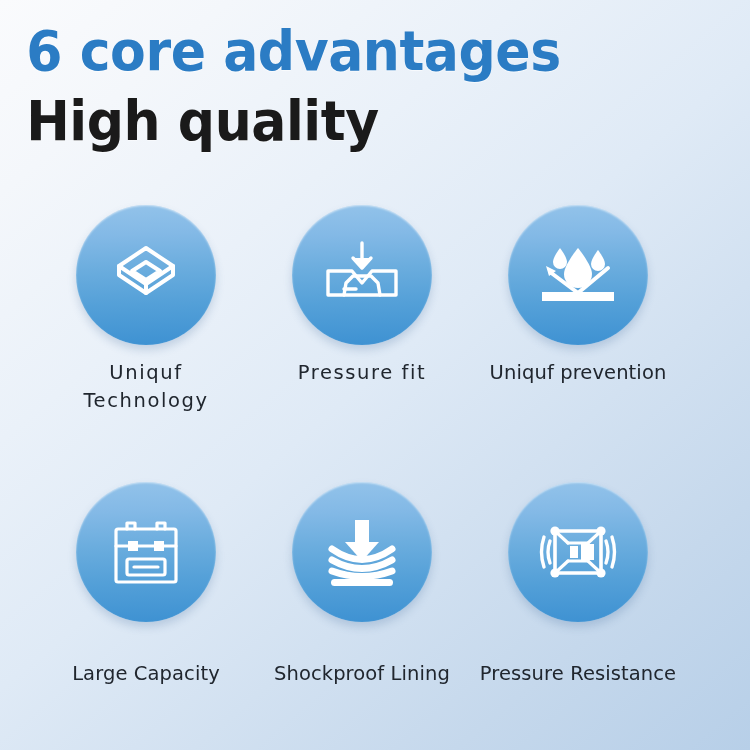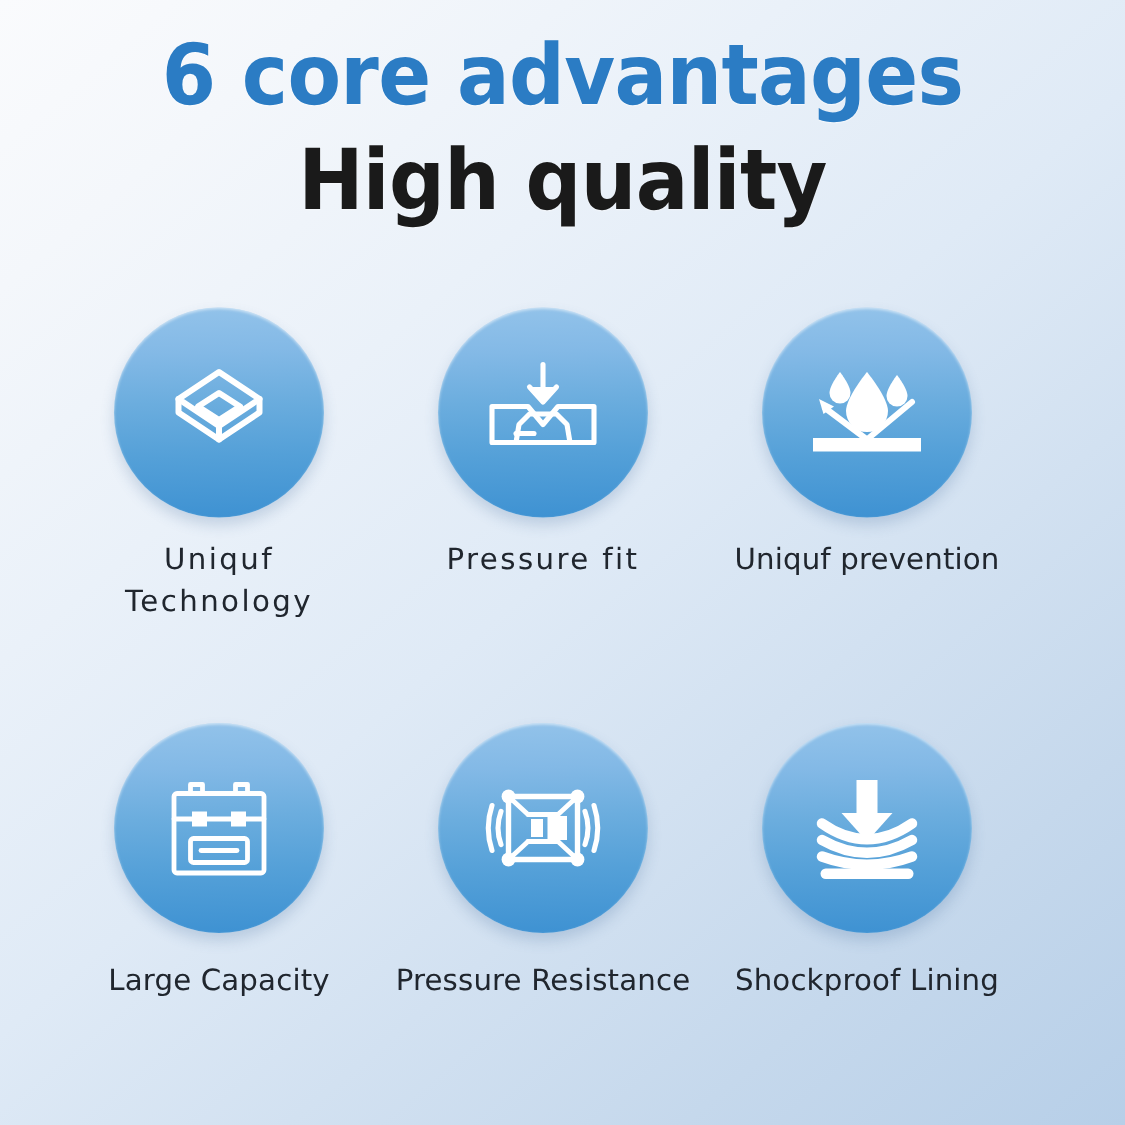--- a/index.html
+++ b/index.html
@@ -26,21 +26,20 @@
         #b7cfe8 100%);
     overflow: hidden;
   }
 
   
   .headings {
     position: absolute;
     top: 18px;
     left: 0;
     width: 750px;
-    text-align: center;
   }
   .title-main {
     font-family: "DejaVu Sans", sans-serif;
     font-size: 56px;
     font-weight: bold;
     color: #2b7cc4;
     letter-spacing: -0.5px;
     line-height: 1.18;
     margin: 0;
     text-shadow: 0 1px 1px rgba(255,255,255,0.65);
@@ -105,21 +104,21 @@
     text-align: center;
     color: #20262e;
     font-family: "DejaVu Sans", sans-serif;
     font-size: 19.5px;
     font-weight: normal;
     line-height: 1.42;
     white-space: pre-line;
   }
   .label.spaced { letter-spacing: 1.6px; }
   .label.tight  { letter-spacing: 0.1px; }
-  .row-bottom .label { margin-top: 18px; font-size: 19.5px; }
+  .row-bottom .label { margin-top: 38px; font-size: 19.5px; }
 </style>
 </head>
 <body>
 
 <div id="poster">
 
   <div class="headings">
     <div class="title-main">6 core advantages</div>
     <div class="title-sub">High quality</div>
   </div>
@@ -198,20 +197,38 @@
               <path d="M24 51 L48 51"></path>
             </svg>
           </span>
         </div>
         <div class="label tight">Large Capacity</div>
       </div>
 
       <div class="cell">
         <div class="circle">
           <span>
+            <svg width="78" height="72" viewBox="0 0 78 72" fill="none">
+
+              <rect x="32" y="4" width="14" height="24" fill="#ffffff"></rect>
+              <path d="M22 26 L56 26 L39 45 Z" fill="#ffffff"></path>
+
+              <path d="M9 33 Q39 54 69 33" stroke="#ffffff" stroke-width="7" fill="none" stroke-linecap="round"></path>
+              <path d="M9 44 Q39 61 69 44" stroke="#ffffff" stroke-width="7" fill="none" stroke-linecap="round"></path>
+              <path d="M9 55 Q39 66 69 55" stroke="#ffffff" stroke-width="7" fill="none" stroke-linecap="round"></path>
+              <rect x="8" y="63" width="62" height="7" rx="3.5" fill="#ffffff"></rect>
+            </svg>
+          </span>
+        </div>
+        <div class="label tight">Shockproof Lining</div>
+      </div>
+
+      <div class="cell">
+        <div class="circle">
+          <span>
             <svg width="86" height="62" viewBox="0 0 86 62" fill="none">
 
               <rect x="20" y="10" width="46" height="42" rx="2" stroke="#ffffff" stroke-width="3.6" fill="none"></rect>
 
               <path d="M20 10 L33 22 M66 10 L53 22 M20 52 L33 40 M66 52 L53 40" stroke="#ffffff" stroke-width="3.2" stroke-linecap="round"></path>
               <path d="M33 22 L53 22 M33 40 L53 40" stroke="#ffffff" stroke-width="3.2" stroke-linecap="round"></path>
 
               <circle cx="20" cy="10" r="4.6" fill="#ffffff"></circle>
               <circle cx="66" cy="10" r="4.6" fill="#ffffff"></circle>
               <circle cx="20" cy="52" r="4.6" fill="#ffffff"></circle>
@@ -223,33 +240,15 @@
               <path d="M9 16 Q4 31 9 46" stroke="#ffffff" stroke-width="3.4" fill="none" stroke-linecap="round"></path>
               <path d="M15 20 Q11 31 15 42" stroke="#ffffff" stroke-width="3.4" fill="none" stroke-linecap="round"></path>
               <path d="M77 16 Q82 31 77 46" stroke="#ffffff" stroke-width="3.4" fill="none" stroke-linecap="round"></path>
               <path d="M71 20 Q75 31 71 42" stroke="#ffffff" stroke-width="3.4" fill="none" stroke-linecap="round"></path>
             </svg>
           </span>
         </div>
         <div class="label tight">Pressure Resistance</div>
       </div>
 
-      <div class="cell">
-        <div class="circle">
-          <span>
-            <svg width="78" height="72" viewBox="0 0 78 72" fill="none">
-
-              <rect x="32" y="4" width="14" height="24" fill="#ffffff"></rect>
-              <path d="M22 26 L56 26 L39 45 Z" fill="#ffffff"></path>
-
-              <path d="M9 33 Q39 54 69 33" stroke="#ffffff" stroke-width="7" fill="none" stroke-linecap="round"></path>
-              <path d="M9 44 Q39 61 69 44" stroke="#ffffff" stroke-width="7" fill="none" stroke-linecap="round"></path>
-              <path d="M9 55 Q39 66 69 55" stroke="#ffffff" stroke-width="7" fill="none" stroke-linecap="round"></path>
-              <rect x="8" y="63" width="62" height="7" rx="3.5" fill="#ffffff"></rect>
-            </svg>
-          </span>
-        </div>
-        <div class="label tight">Shockproof Lining</div>
-      </div>
-
     </div>
   </div>
 </div>
 
 </body></html>

